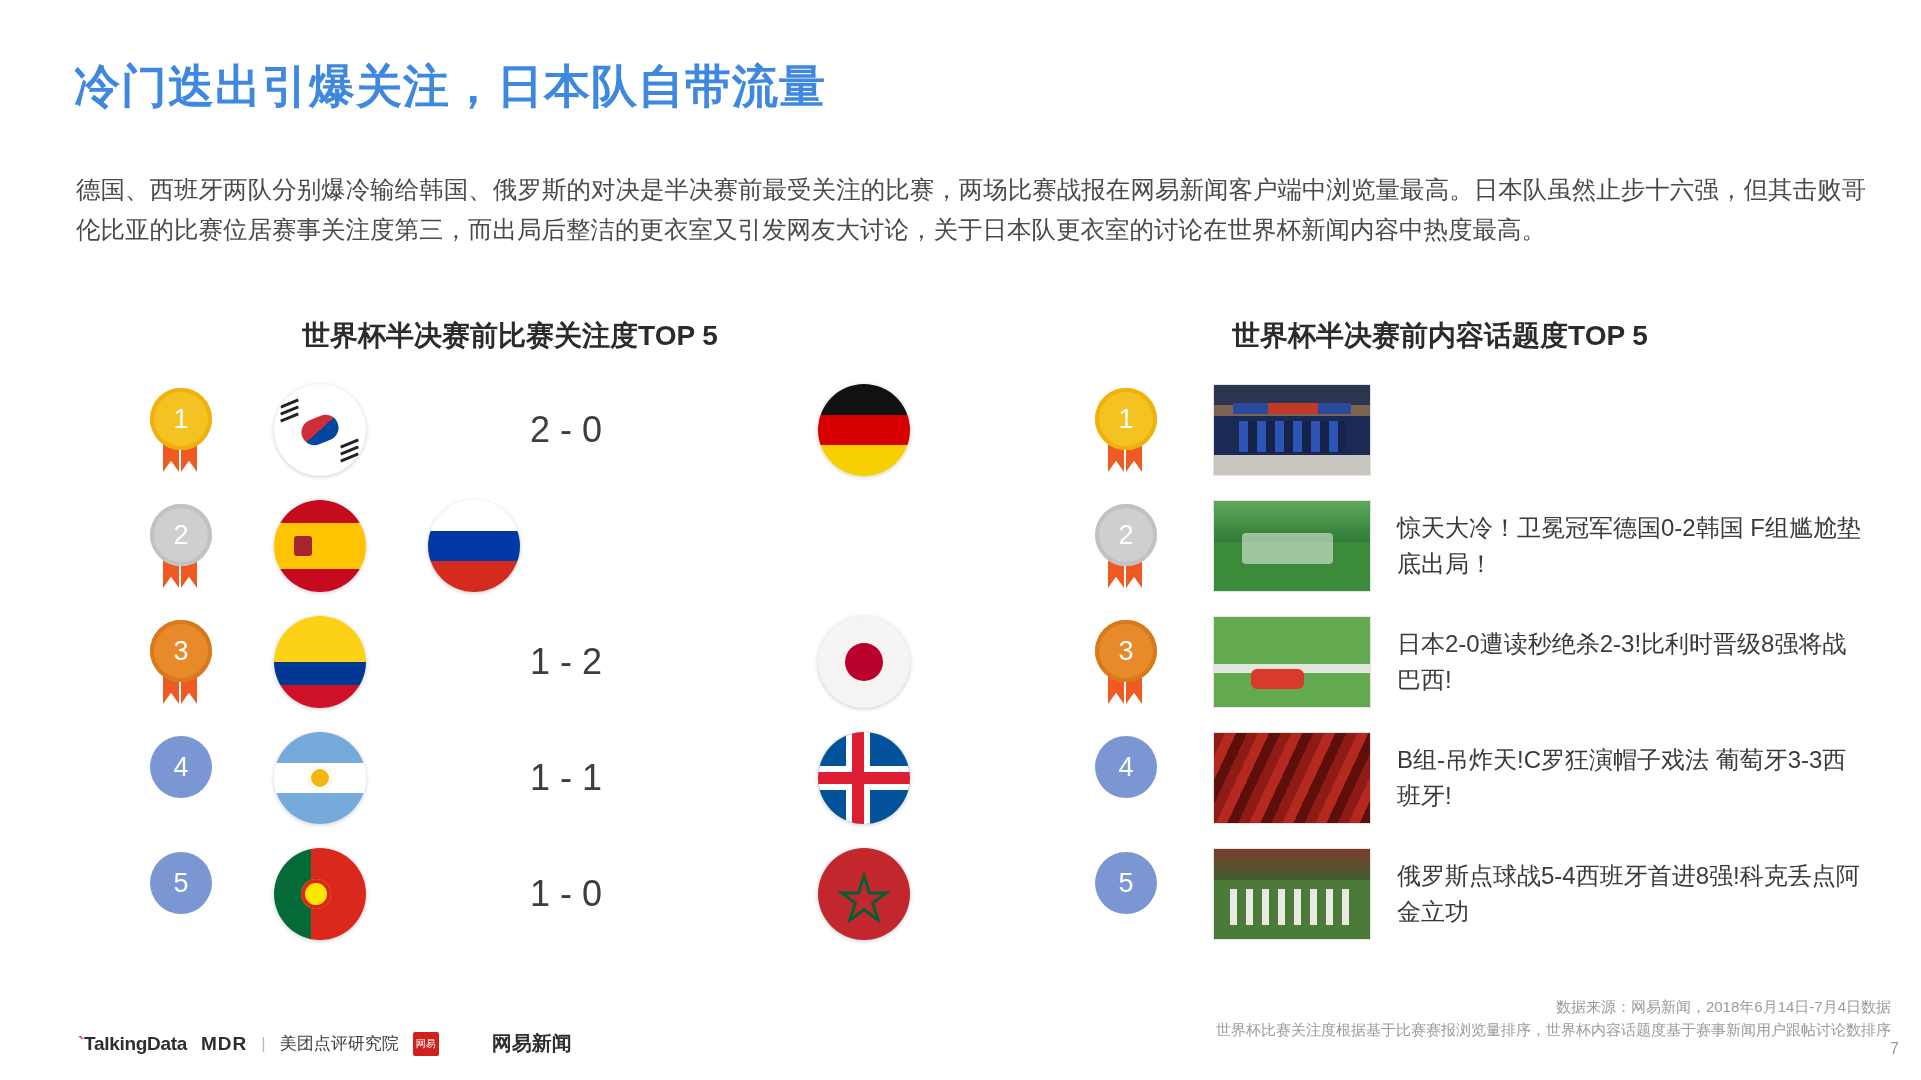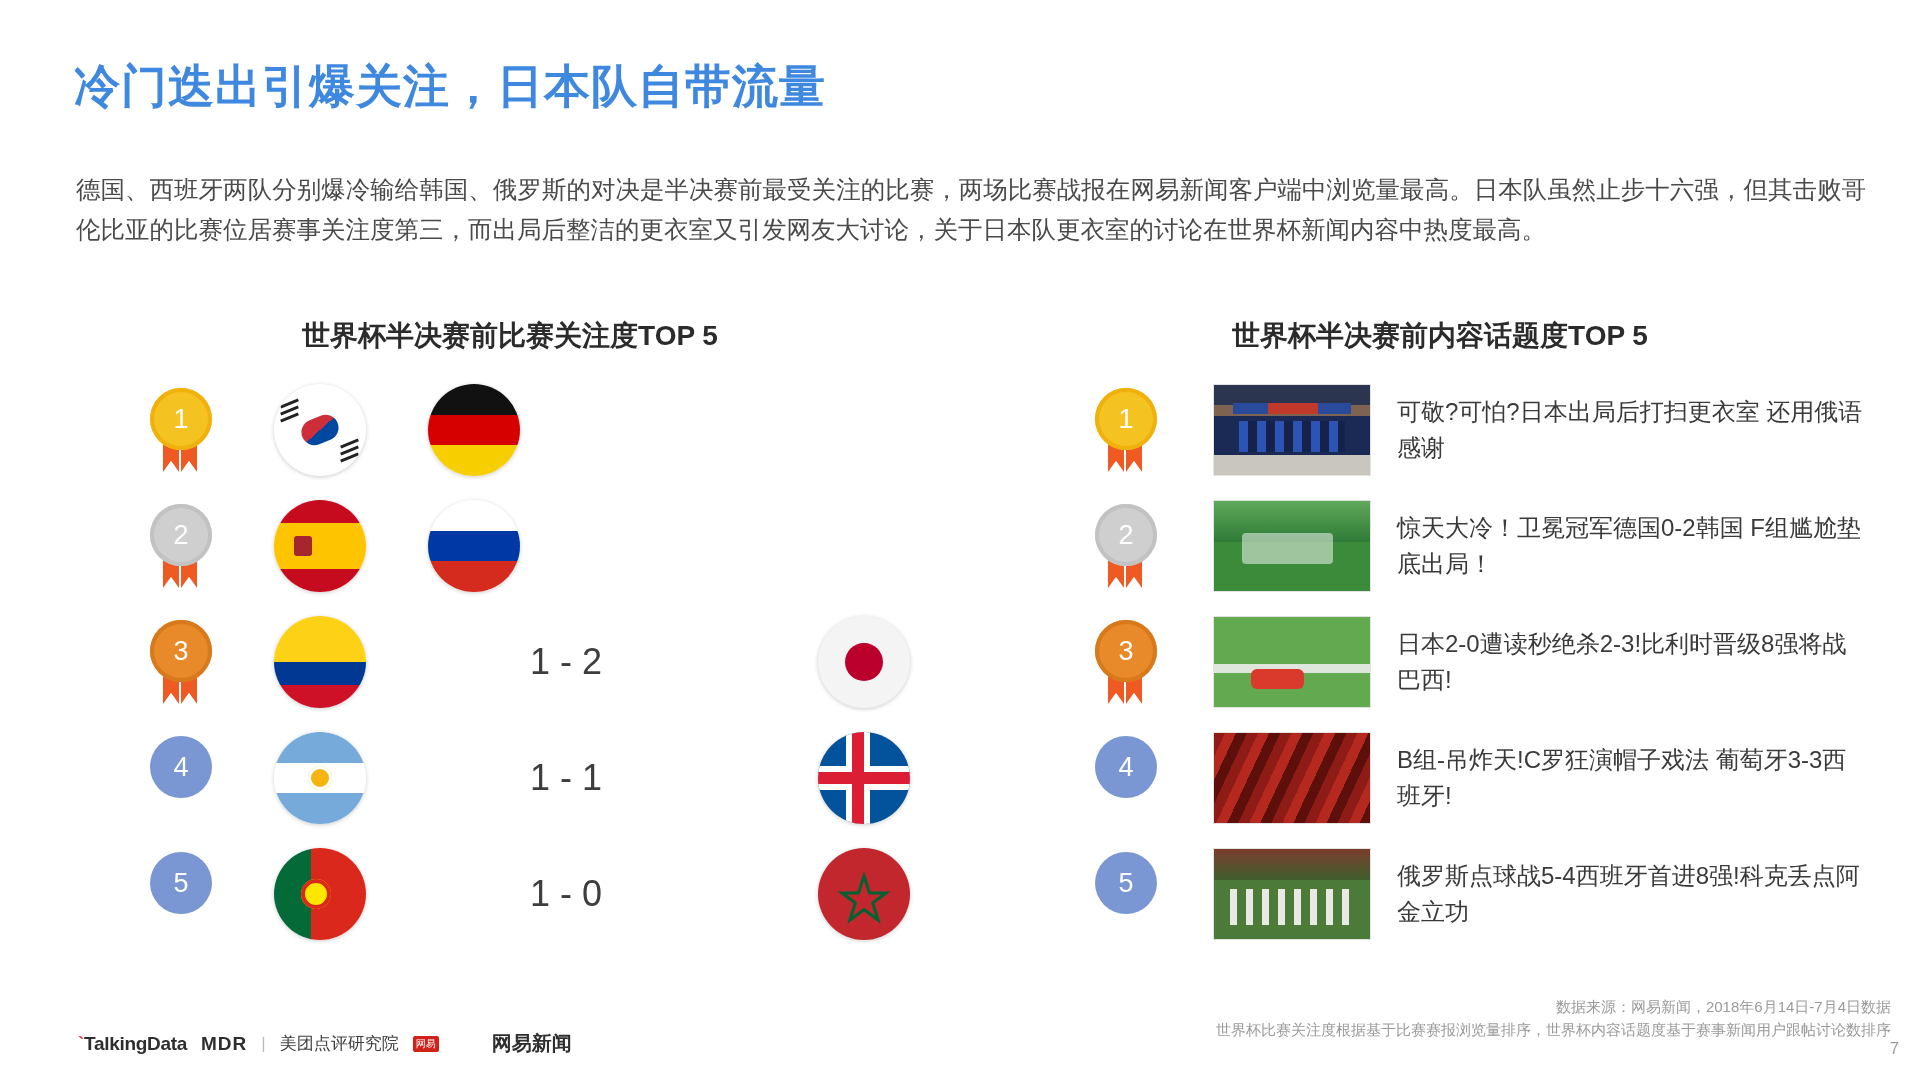--- a/index.html
+++ b/index.html
@@ -137,21 +137,21 @@
   }
   .pageno { position: absolute; right: 22px; top: 1040px; font-size: 16px; color: #9a9a9a; }
 
   .logos { position: absolute; left: 78px; top: 1030px; display: flex; align-items: center; gap: 14px; }
   .lg-td { font-size: 19px; font-weight: bold; color: #2e2e2e; letter-spacing: -.3px; }
   .lg-td .dot { color: #e8453c; }
   .lg-mdr { font-size: 19px; font-weight: bold; color: #2e2e2e; letter-spacing: 1px; }
   .lg-sep { color: #bbb; font-size: 17px; }
   .lg-mt { font-size: 17px; color: #404040; }
   .lg-nets { display: flex; align-items: center; gap: 5px; }
-  .lg-nets .mark { width: 26px; height: 16px; background: #d0211c; border-radius: 2px;
+  .lg-nets .mark { width: 26px; height: 24px; background: #d0211c; border-radius: 2px;
       color: #fff; font-size: 10px; display: flex; align-items: center; justify-content: center; }
   .lg-nets .txt { font-size: 20px; color: #2e2e2e; font-weight: bold; margin-left: 48px; }
 </style>
 </head>
 <body>
 
 <div class="slide">
 
   <div class="title">冷门迭出引爆关注，日本队自带流量</div>
   <div class="lede">德国、西班牙两队分别爆冷输给韩国、俄罗斯的对决是半决赛前最受关注的比赛，两场比赛战报在网易新闻客户端中浏览量最高。日本队虽然止步十六强，但其击败哥伦比亚的比赛位居赛事关注度第三，而出局后整洁的更衣室又引发网友大讨论，关于日本队更衣室的讨论在世界杯新闻内容中热度最高。</div>
@@ -167,20 +167,23 @@
         <div class="disc">1</div>
       </div>
       <div class="flag f-kr">
         <div class="bar" style="left:6px;top:18px;transform:rotate(-22deg);"></div>
         <div class="bar" style="left:6px;top:25px;transform:rotate(-22deg);"></div>
         <div class="bar" style="left:6px;top:32px;transform:rotate(-22deg);"></div>
         <div class="bar" style="left:66px;top:58px;transform:rotate(-22deg);"></div>
         <div class="bar" style="left:66px;top:65px;transform:rotate(-22deg);"></div>
         <div class="bar" style="left:66px;top:72px;transform:rotate(-22deg);"></div>
       </div>
+      <div class="score">
+        <span>2 - 0</span>
+      </div>
       <div class="flag f-de"></div>
     </div>
 
     <div class="match-row">
       <div class="rank silver">
         <div class="ribbon"></div>
         <div class="disc">2</div>
       </div>
       <div class="flag f-es"></div>
       <div class="flag f-ru"></div>
@@ -234,21 +237,20 @@
   </div>
 
   <div class="topics">
 
     <div class="topic-row">
       <div class="rank gold">
         <div class="ribbon"></div>
         <div class="disc">1</div>
       </div>
       <div class="thumb t1"></div>
-      <div class="topic-text">可敬?可怕?日本出局后打扫更衣室 还用俄语感谢</div>
     </div>
 
     <div class="topic-row">
       <div class="rank silver">
         <div class="ribbon"></div>
         <div class="disc">2</div>
       </div>
       <div class="thumb t2"></div>
       <div class="topic-text">惊天大冷！卫冕冠军德国0-2韩国 F组尴尬垫底出局！</div>
     </div>

